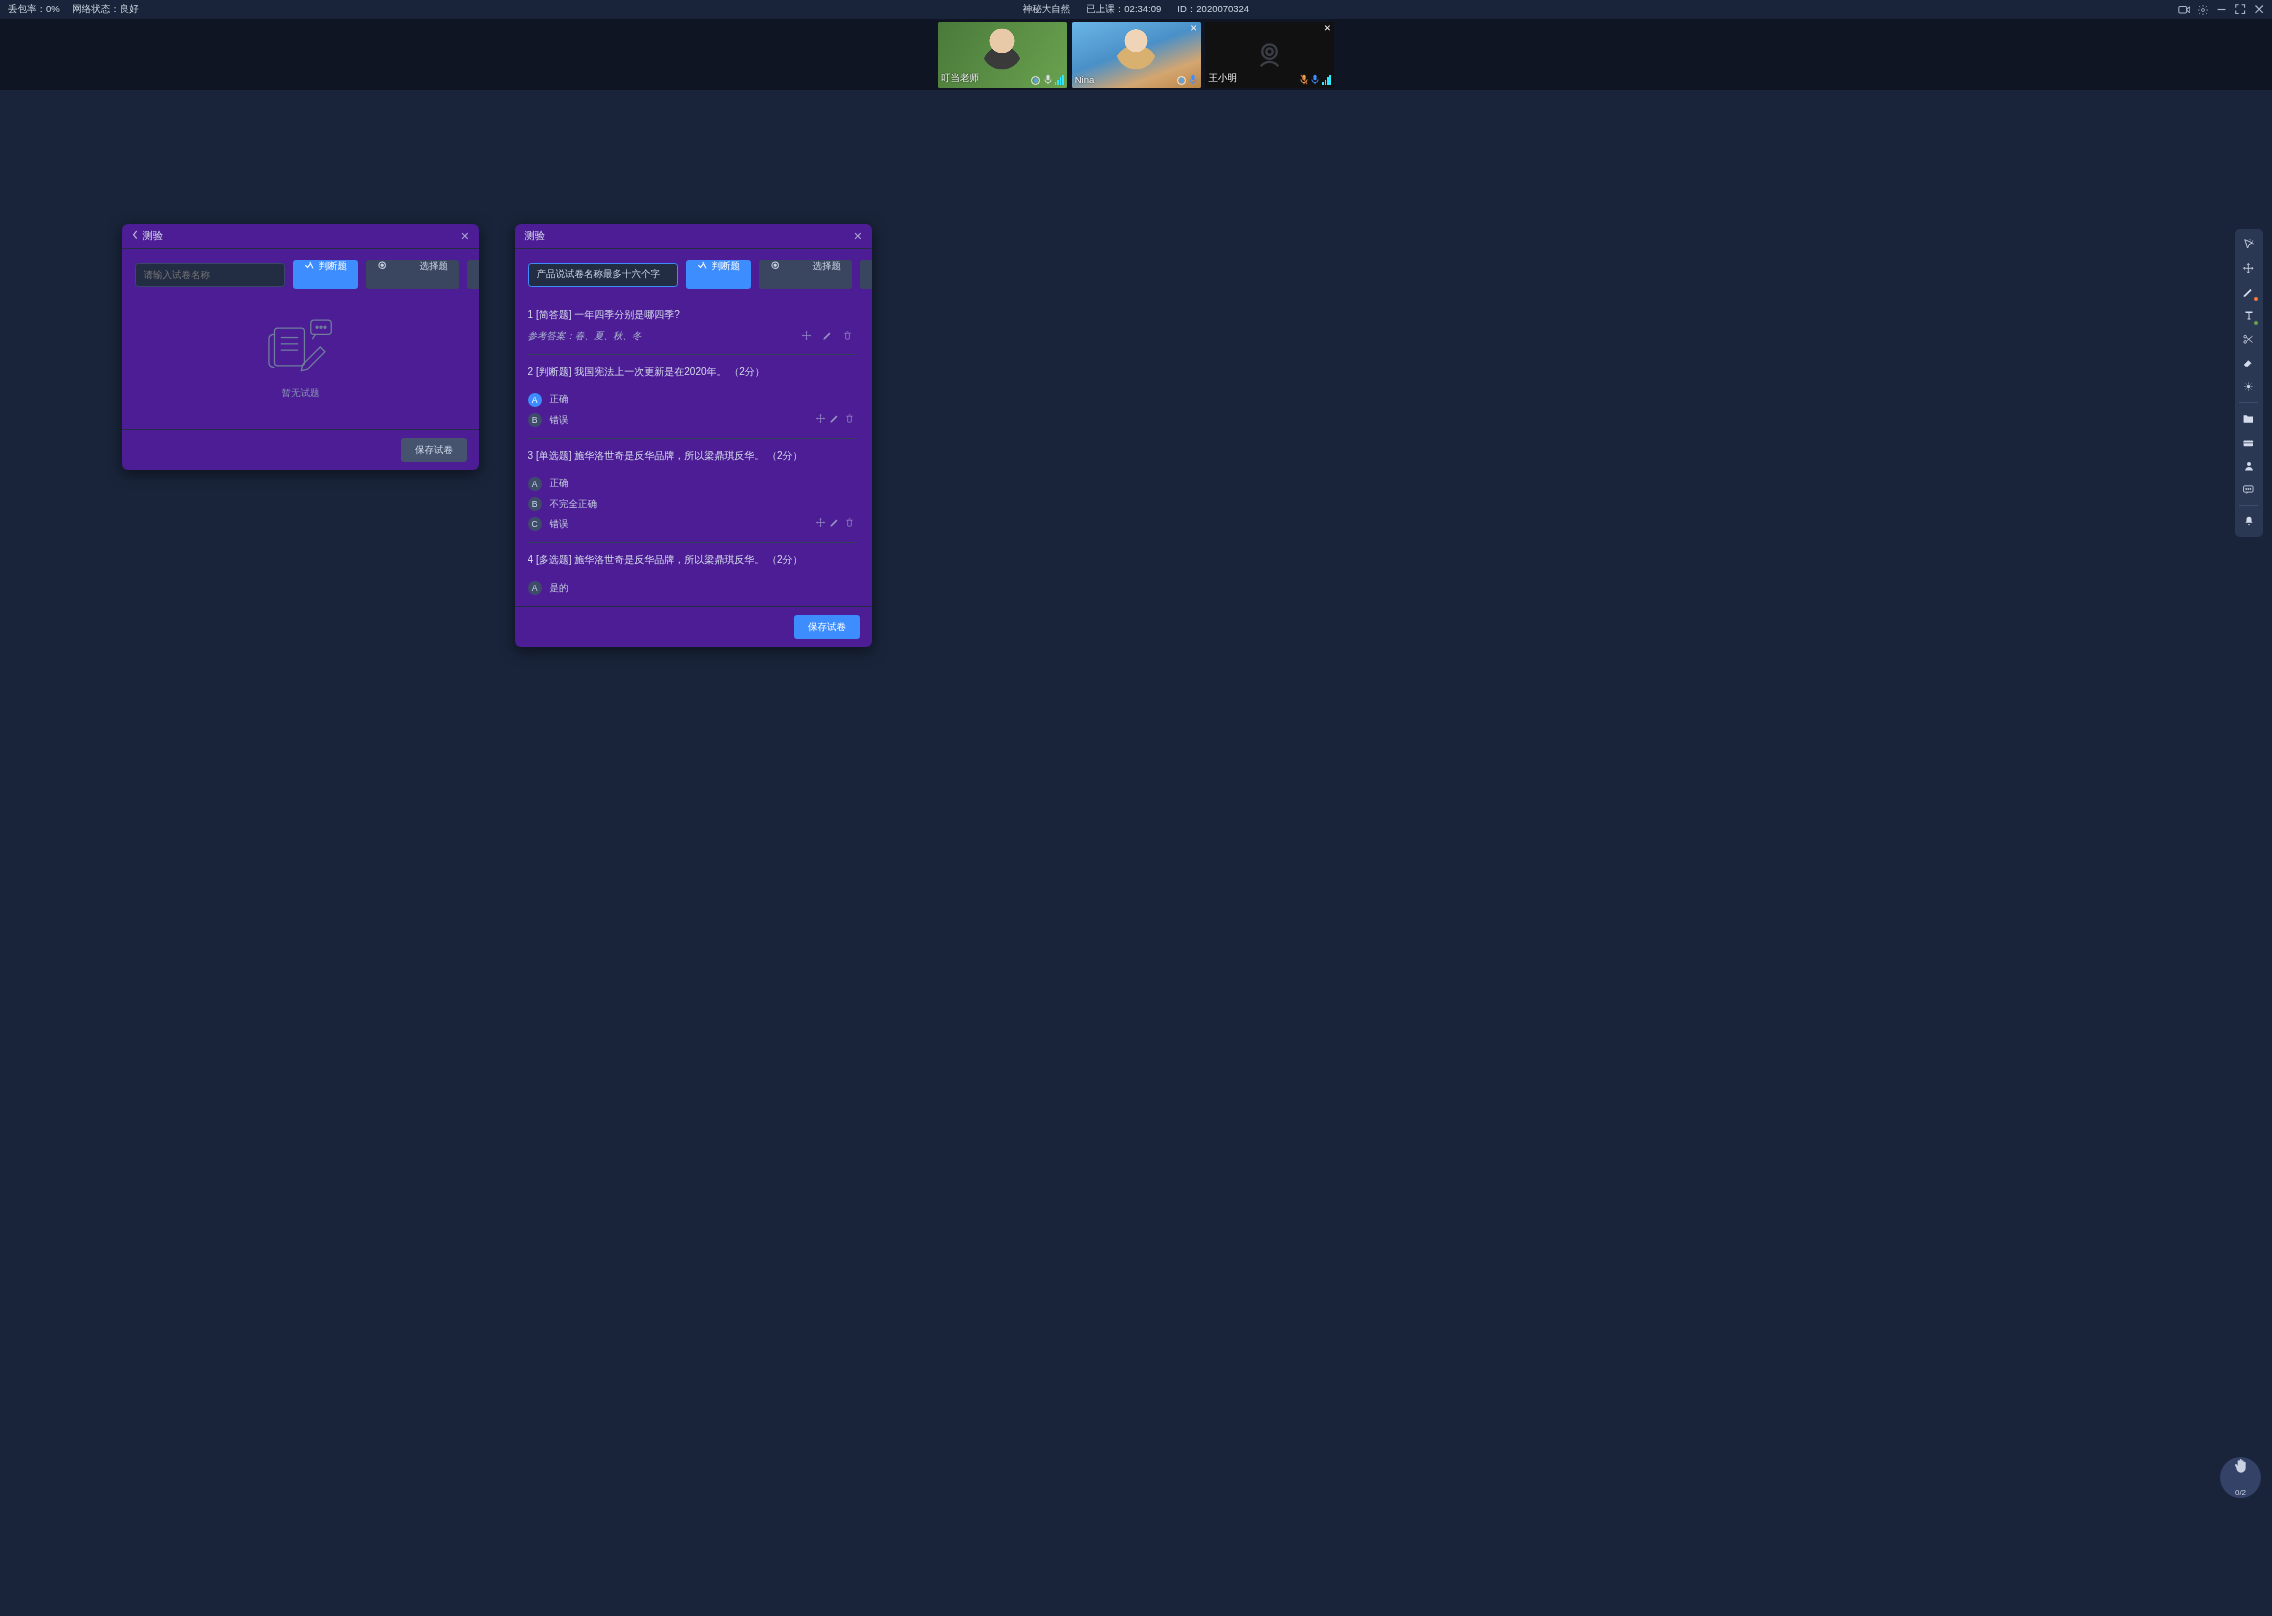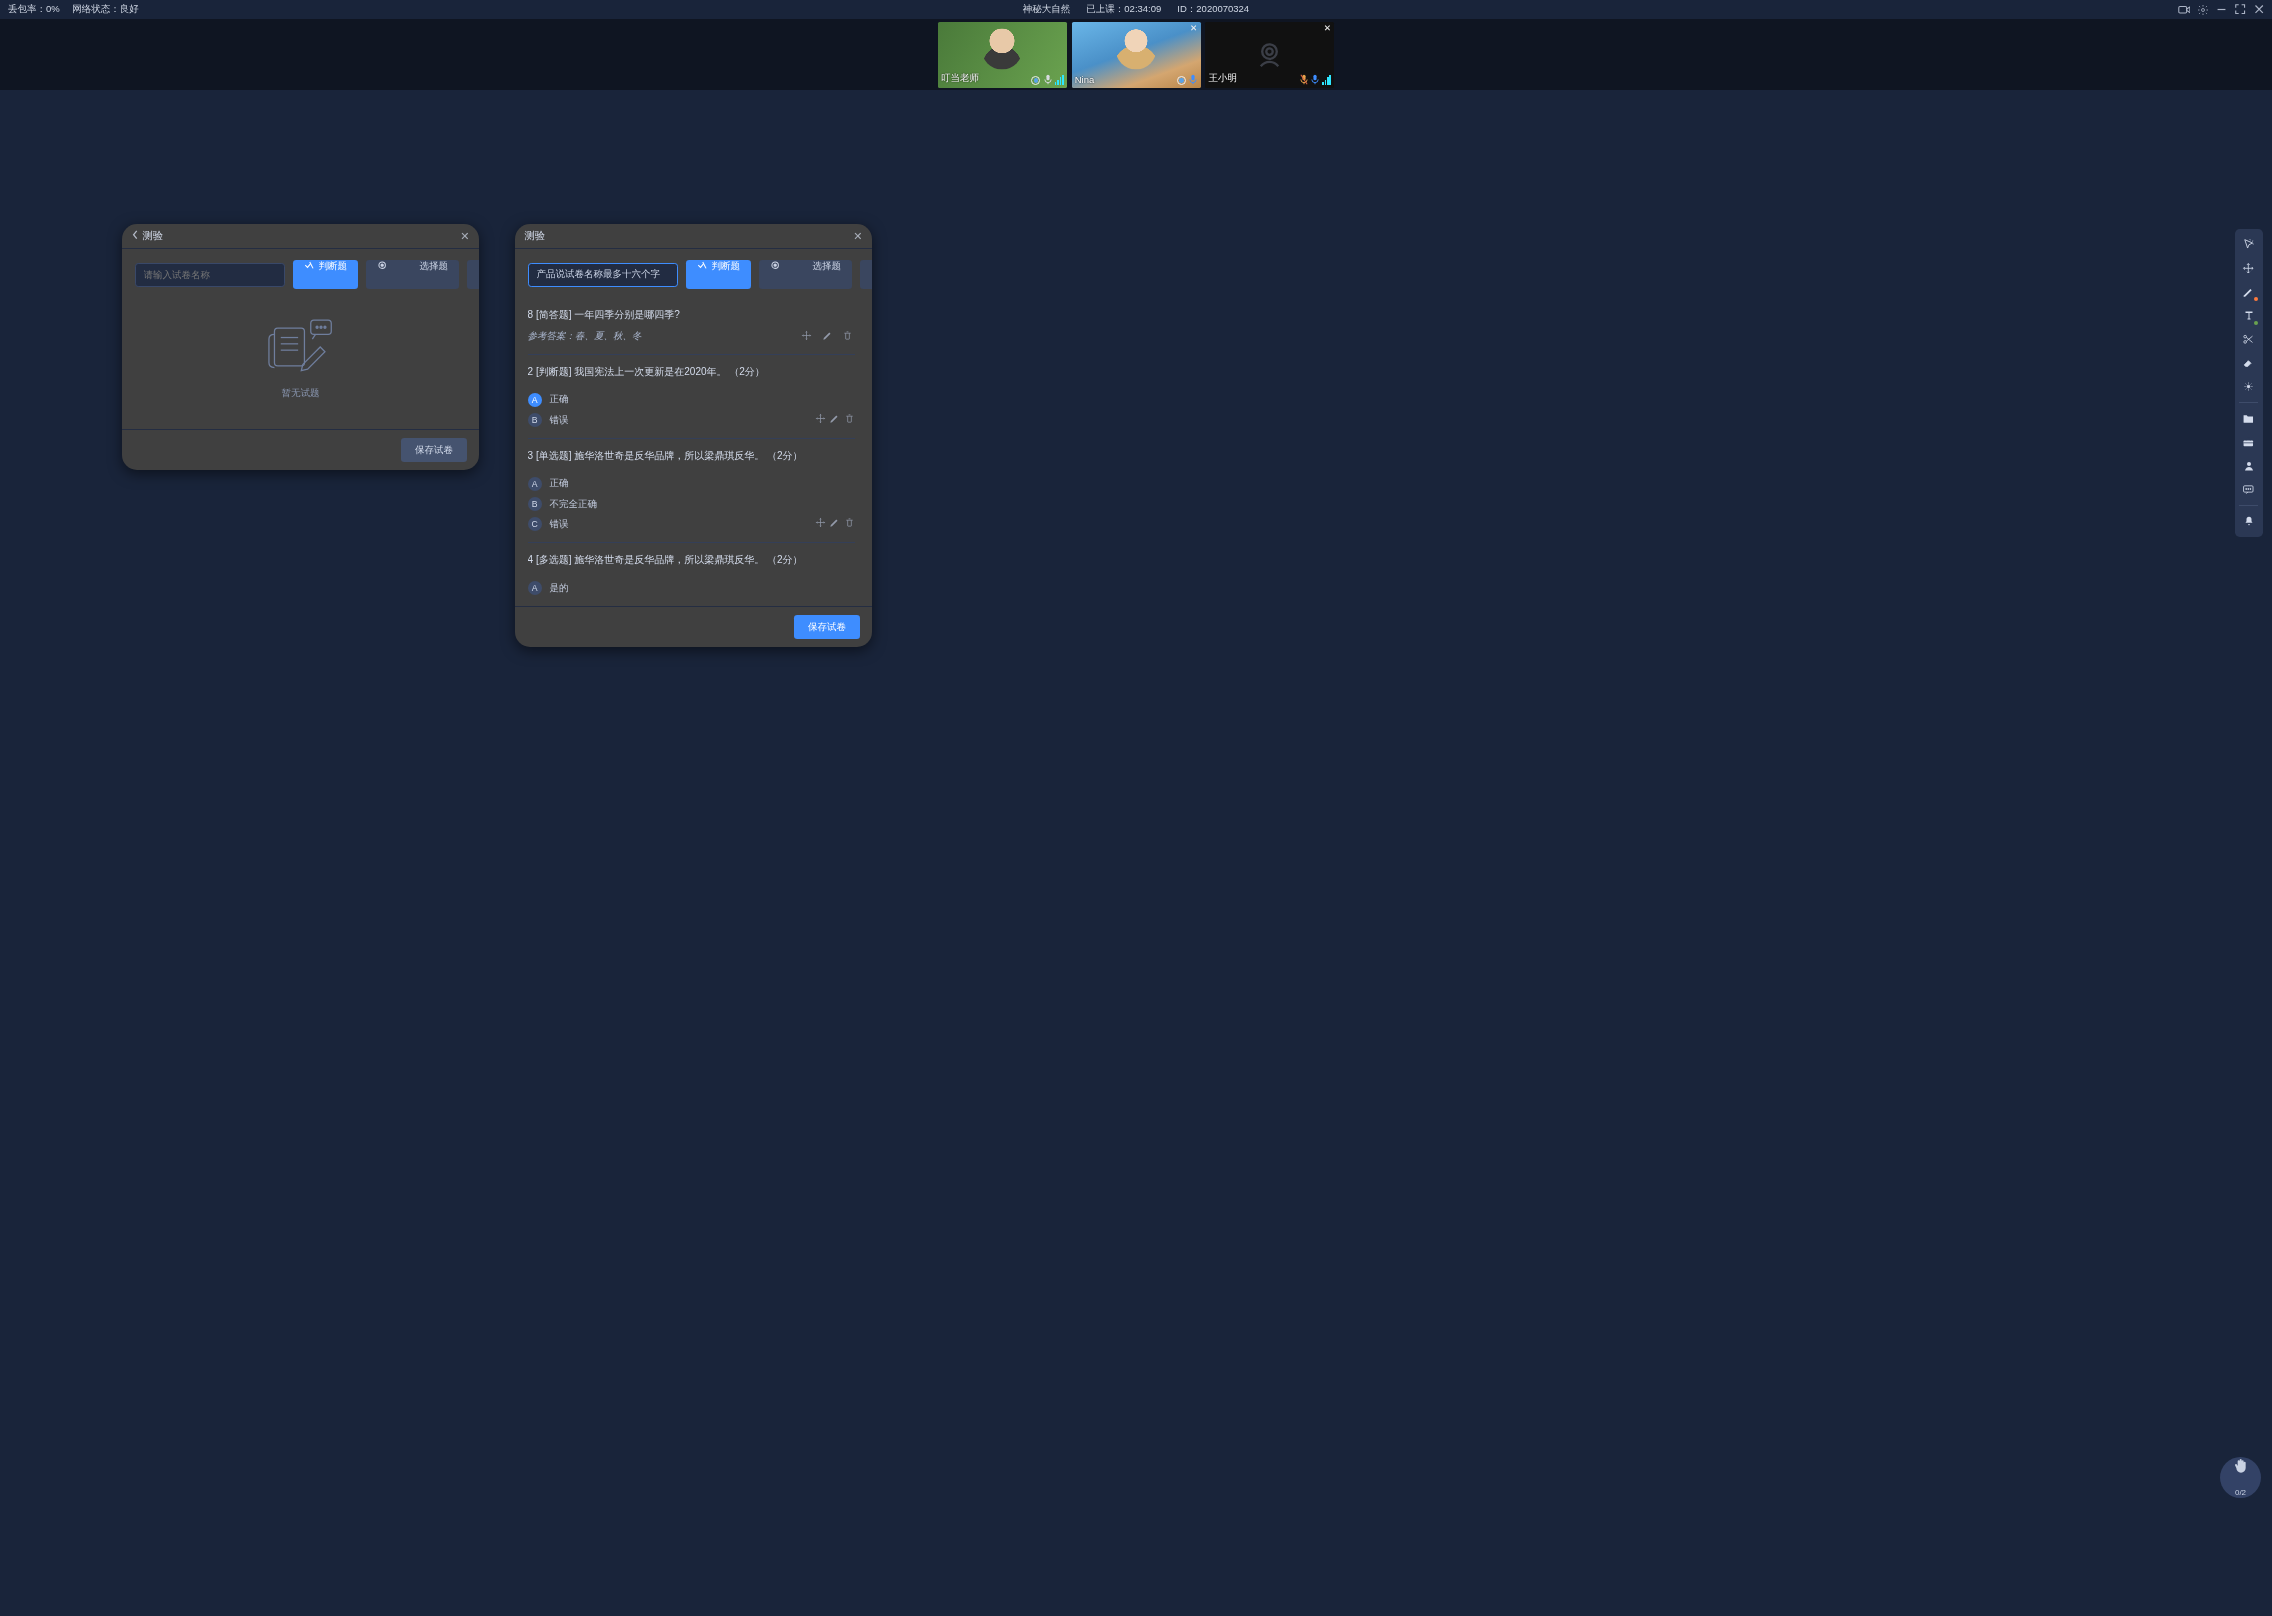--- a/index.html
+++ b/index.html
@@ -76,21 +76,21 @@
 .hand-circle{
   position:absolute; right:11px; bottom:118px;
   width:41px;height:41px;border-radius:50%;background:#334266;
   display:flex;flex-direction:column;align-items:center;justify-content:center;
   cursor:pointer;
 }
 .hand-circle .count{font-size:8px;color:#c9d2e3;margin-top:13px;}
 
 
 .panel{
-  position:absolute; background:#404040; border-radius:15px;
+  position:absolute; background:#4c1d95; border-radius:6px;
   box-shadow:0 3.2px 14px rgba(0,0,0,.5);
   display:flex;flex-direction:column;
 }
 .panel-header{
   height:25px;display:flex;align-items:center;justify-content:space-between;
   padding:0 9.5px;font-size:10.3px;color:#d4dcec;border-bottom:0.8px solid #242d42;
 }
 .panel-header .left-group{display:flex;align-items:center;gap:4.7px;}
 .panel-header .back-chevron{cursor:pointer;opacity:.8;}
 .panel-header .close-x{cursor:pointer;font-size:11px;opacity:.7;}
@@ -354,21 +354,21 @@
               <rect x="2.5" y="2.5" width="11" height="11" rx="1.5"></rect>
               <path d="M5 5.5v5M8 5.5v5"></path>
             </svg>
           </span>
         <span>简答题</span>
       </button>
     </div>
 
     <div class="q-scroll" id="q-scroll">
         <div class="question">
-          <div class="q-title">8 [简答题] 一年四季分别是哪四季?</div>
+          <div class="q-title">1 [简答题] 一年四季分别是哪四季?</div>
           <div class="q-answer-row">
             <span>参考答案：春、夏、秋、冬</span>
             <div class="act-icons">
   <span class="ai"><svg width="11" height="11" viewBox="0 0 24 24" fill="none" stroke="#b7c1d8" stroke-width="1.6">
                   <path d="M12 3v18M3 12h18M12 3l-2 2M12 3l2 2M12 21l-2-2M12 21l2-2M3 12l2-2M3 12l2 2M21 12l-2-2M21 12l-2 2"></path>
                 </svg></span>
   <span class="ai"><svg width="11" height="11" viewBox="0 0 24 24" fill="#b7c1d8">
                   <path d="M3 21l3.5-1 12-12-2.5-2.5-12 12z"></path>
                 </svg></span>
   <span class="ai"><svg width="11" height="11" viewBox="0 0 24 24" fill="none" stroke="#b7c1d8" stroke-width="1.6">

